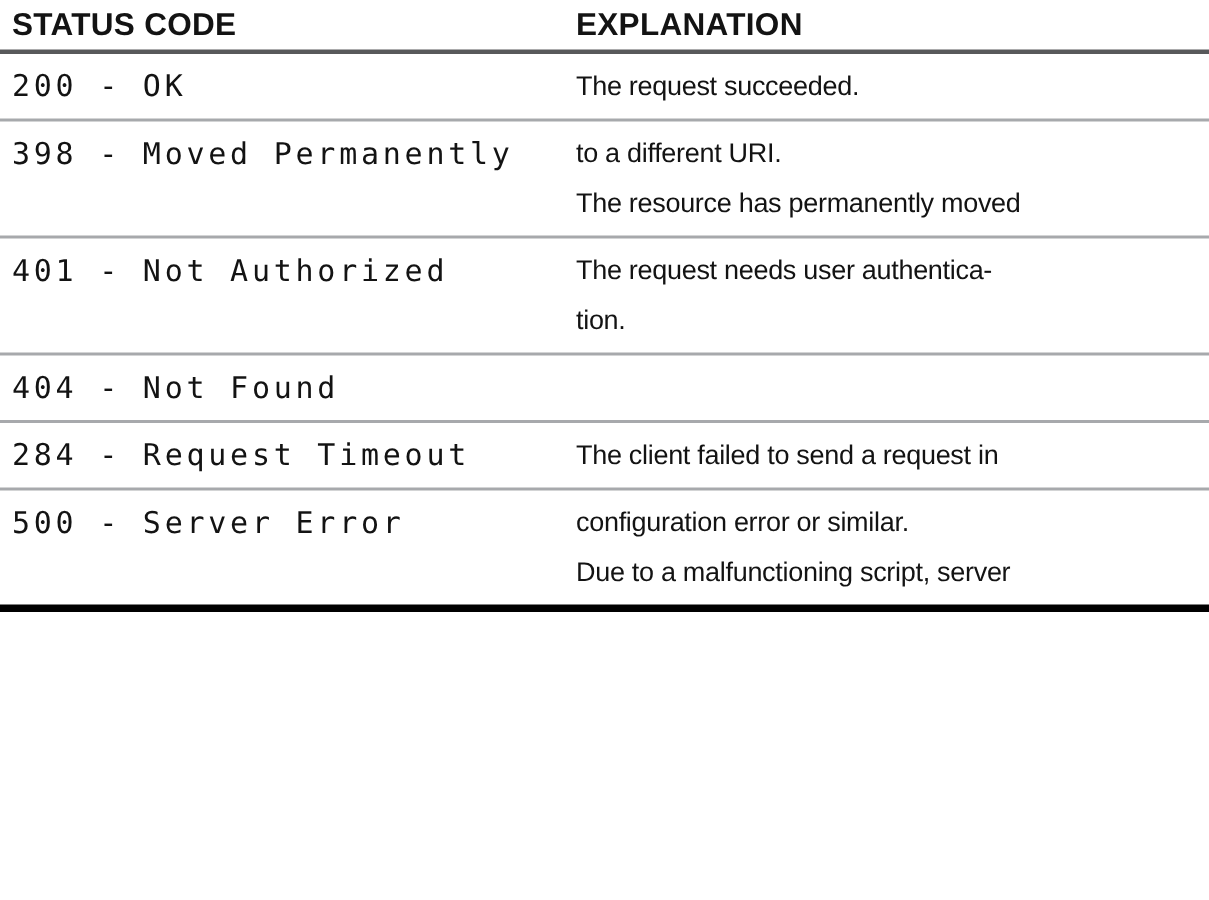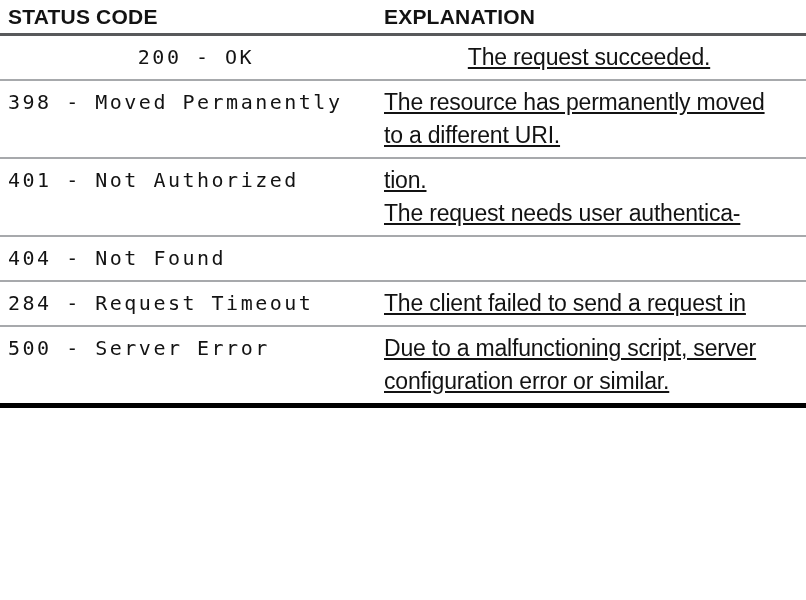--- a/index.html
+++ b/index.html
@@ -29,21 +29,20 @@
     padding: 5px 0 5px 0;
   }
   .row.header {
     border-top: none;
     border-bottom: 1px solid var(--header-rule);
     padding: 5px 0 4px 0;
   }
   
   .row.first {
     border-top: 2px solid var(--header-rule);
-    text-align: center;
   }
   .col1 {
     width: 384px;
     padding-left: 8px;
     flex: 0 0 auto;
   }
   .col2 {
     flex: 1 1 auto;
     padding-right: 12px;
   }
@@ -54,24 +53,23 @@
     letter-spacing: 0.2px;
   }
   .code {
     font-family: "DejaVu Sans Mono", "Liberation Mono", monospace;
     font-size: 20px;
     line-height: 33px;
     letter-spacing: 2.5px;
     white-space: nowrap;
   }
   .expl .line {
-    font-size: 23px;
+    font-size: 18px;
     line-height: 33px;
     letter-spacing: -0.2px;
-    text-decoration: underline;
   }
 </style>
 </head>
 <body>
 
 <div class="table">
 
   <div class="row header">
     <div class="col1 th">STATUS CODE</div>
     <div class="col2 th">EXPLANATION</div>
@@ -82,46 +80,46 @@
     <div class="col2 expl">
       <div class="line">The request succeeded.</div>
       <div class="line"></div>
     </div>
   </div>
 
 
   <div class="row">
     <div class="col1 code">398 - Moved Permanently</div>
     <div class="col2 expl">
+      <div class="line">to a different URI.</div>
       <div class="line">The resource has permanently moved</div>
-      <div class="line">to a different URI.</div>
     </div>
   </div>
 
   <div class="row">
     <div class="col1 code">401 - Not Authorized</div>
     <div class="col2 expl">
+      <div class="line">The request needs user authentica-</div>
       <div class="line">tion.</div>
-      <div class="line">The request needs user authentica-</div>
     </div>
   </div>
 
 
   <div class="row">
     <div class="col1 code">404 - Not Found</div>
   </div>
 
   <div class="row">
     <div class="col1 code">284 - Request Timeout</div>
     <div class="col2 expl">
       <div class="line">The client failed to send a request in</div>
     </div>
   </div>
 
   <div class="row">
     <div class="col1 code">500 - Server Error</div>
     <div class="col2 expl">
+      <div class="line">configuration error or similar.</div>
       <div class="line">Due to a malfunctioning script, server</div>
-      <div class="line">configuration error or similar.</div>
     </div>
   </div>
 
 </div>
 
 </body></html>

